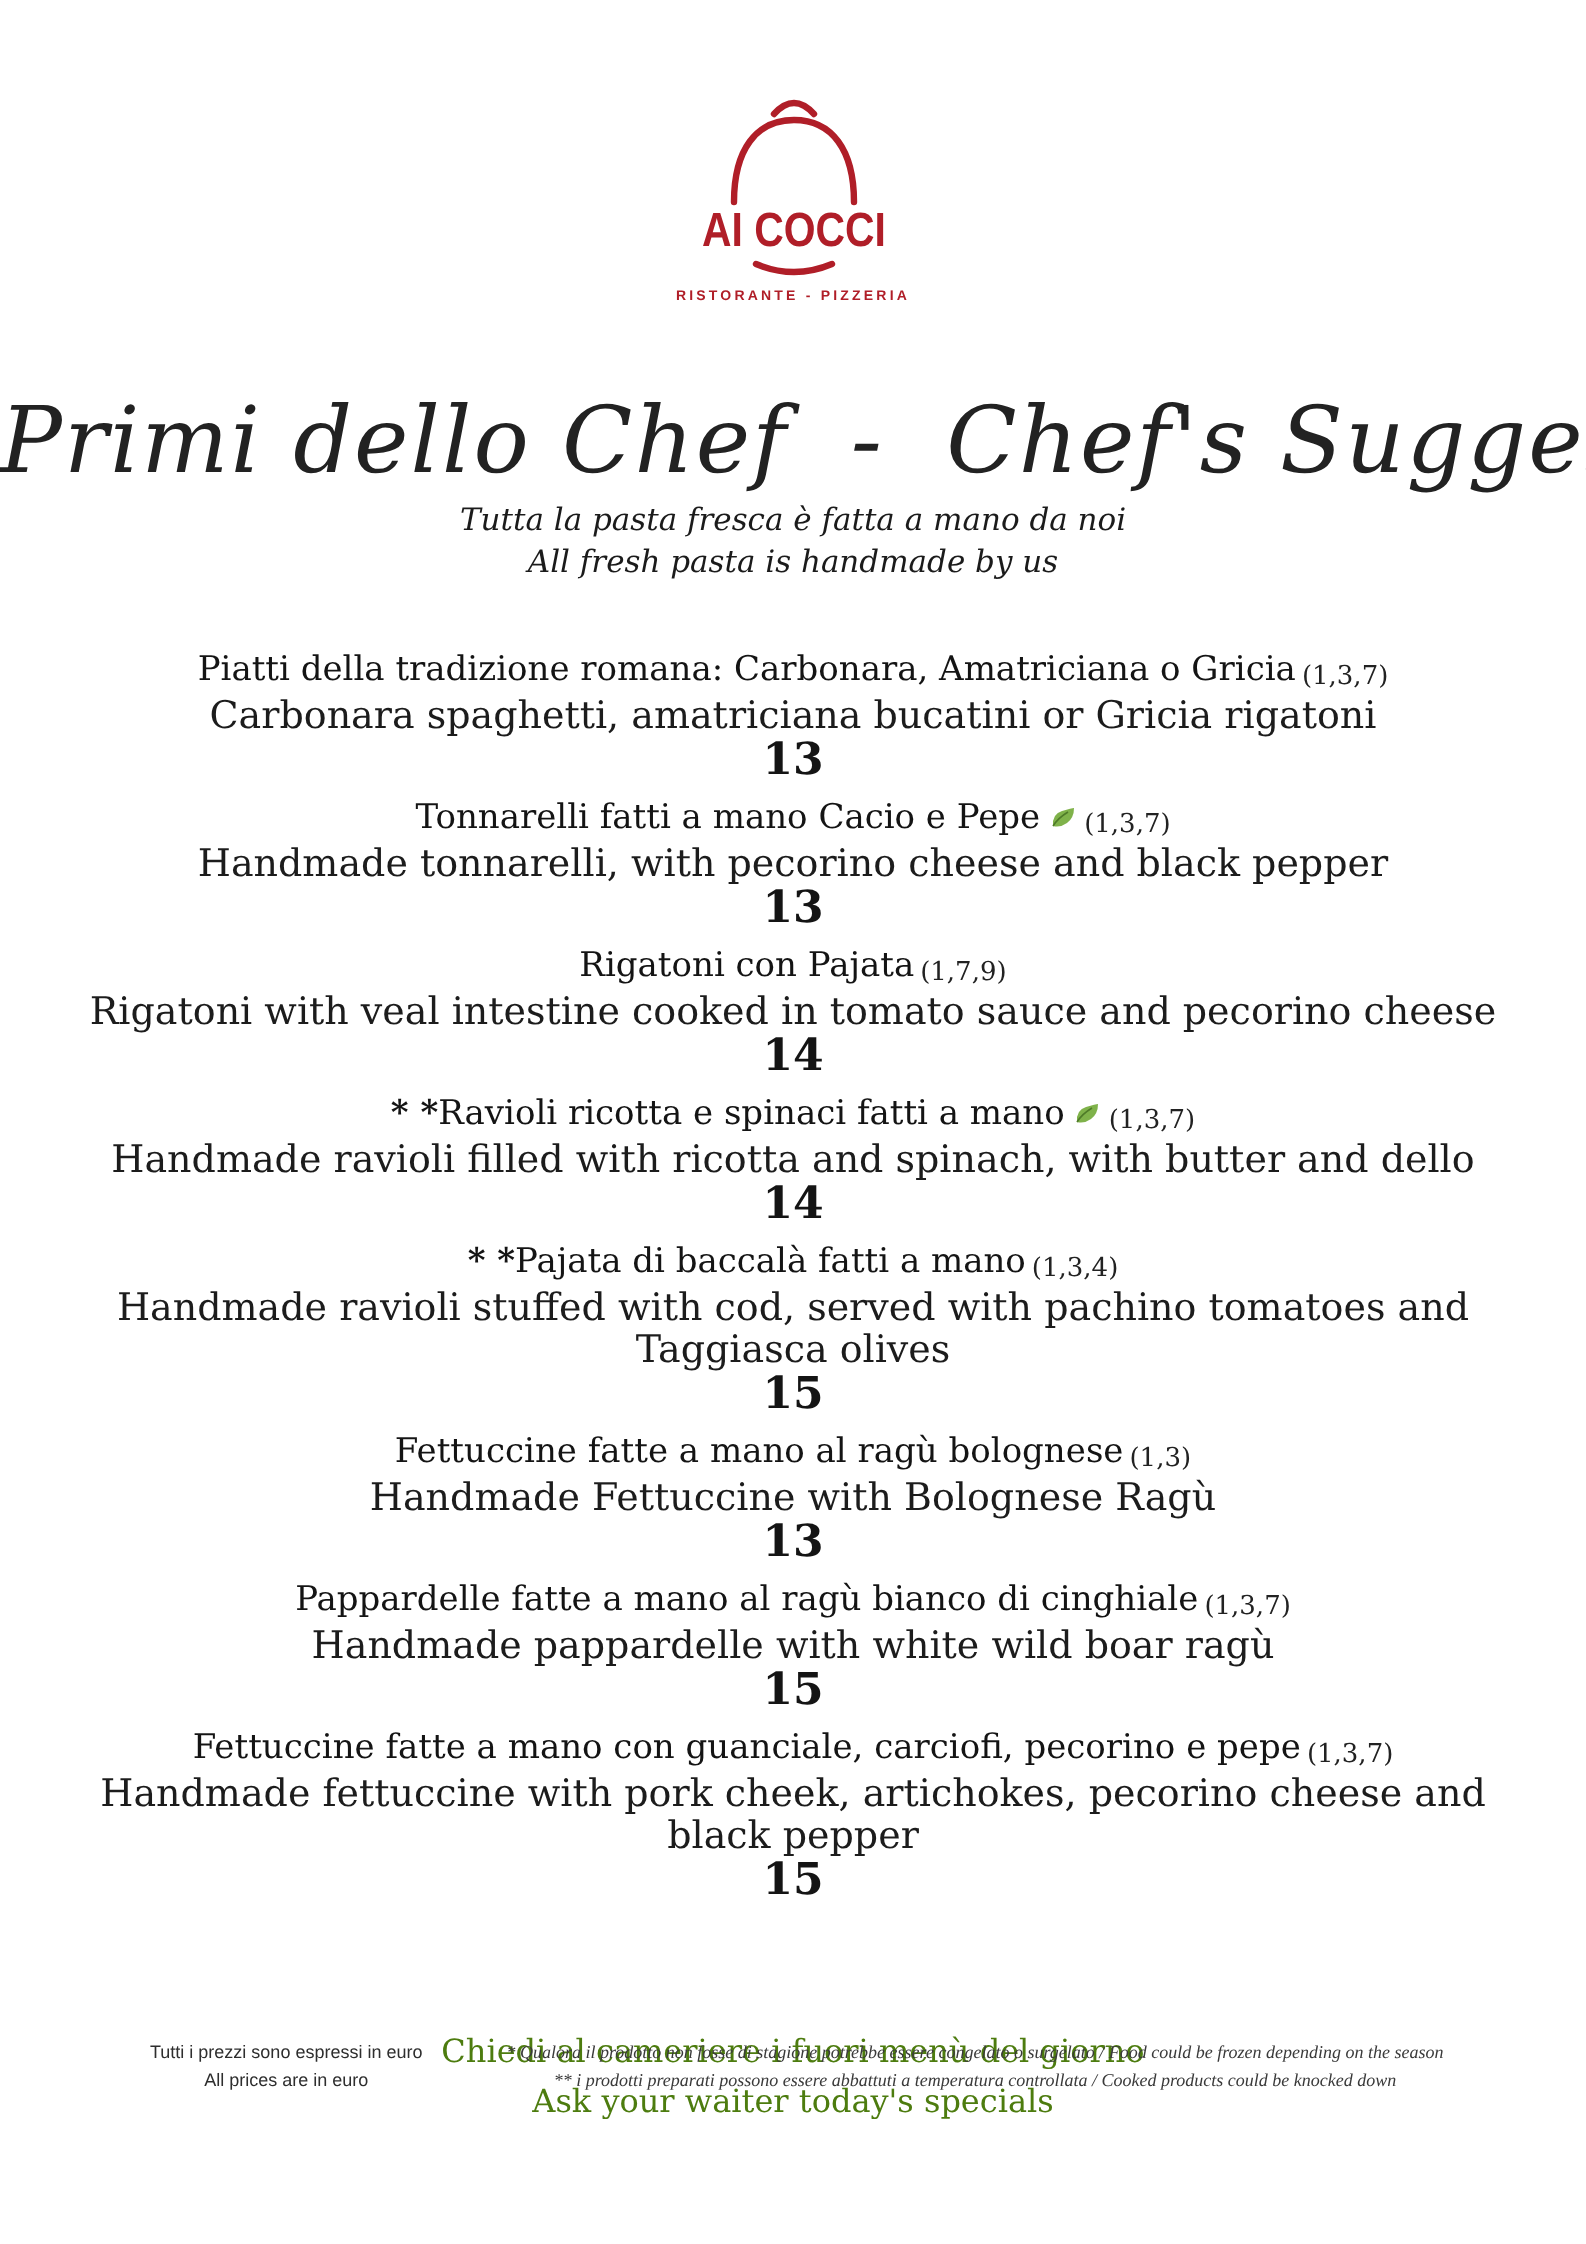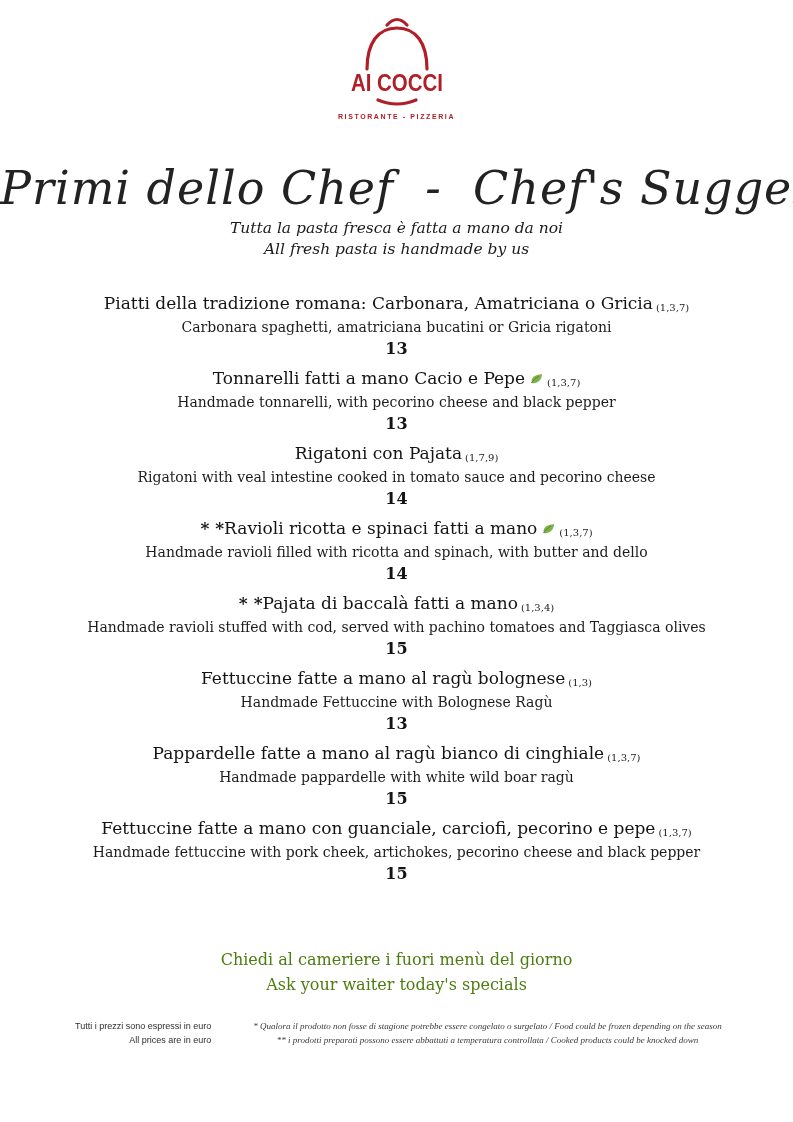--- a/index.html
+++ b/index.html
@@ -7,21 +7,21 @@
   body {
     width:793px; height:1122px;
     font-family:"DejaVu Serif", serif;
     color:#1b1b1b;
     position:relative;
     overflow:hidden;
   }
   .page { width:100%; height:100%; position:relative; text-align:center; }
 
   
-  .logo-wrap { padding-top:12px; }
+  .logo-wrap { padding-top:44px; }
   .logo-svg { display:block; margin:0 auto; }
   .logo-tagline {
     font-family:"Liberation Sans", sans-serif;
     font-size:7px; font-weight:bold;
     letter-spacing:1.6px;
     color:#B01E28;
     margin-top:4px;
   }
 
   
@@ -44,48 +44,48 @@
     color:#1b1b1b;
   }
 
   
   .menu { margin-top:32px; }
   .menu-item { margin-bottom:7px; padding:0 40px; }
   .item-title { font-size:17px; line-height:22px; color:#141414; }
   .item-title .prefix { font-weight:bold; }
   .item-title .bold { font-weight:normal; }
   .allergens {
-    font-size:10px;
+    font-size:13px;
     position:relative; top:2px;
     margin-left:3px;
     color:#222;
   }
   .leaf { display:inline-block; margin-left:5px; margin-right:1px; vertical-align:-1px; }
-  .item-desc { font-size:14px; line-height:21px; color:#1c1c1c; }
-  .item-price { font-size:16px; font-weight:bold; line-height:22px; color:#141414; }
+  .item-desc { font-size:19px; line-height:21px; color:#1c1c1c; }
+  .item-price { font-size:22px; font-weight:bold; line-height:22px; color:#141414; }
 
   .closing-note {
     margin-top:62px;
     font-size:16px;
     line-height:25px;
     color:#4d7c0f;
   }
 
   
   .footer {
     position:absolute;
     top:1020px; left:0; right:0;
     display:flex;
     justify-content:space-between;
     padding:0 68px 0 75px;
     font-family:"Liberation Sans", sans-serif;
     font-size:9px;
     color:#2e2e2e;
   }
-  .footer-left { text-align:right; line-height:1.5; }
+  .footer-left { text-align:center; line-height:1.5; }
   .footer-right { font-style:italic; text-align:center; width:475px; line-height:1.5; color:#3a3a3a;font-family:Liberation Serif, serif; }
 </style>
 </head>
 <body>
 
 <div class="page">
 
   <header class="logo-wrap">
     <svg class="logo-svg" width="100" height="97" viewBox="0 0 100 97">
       <g fill="none" stroke="#B01E28" stroke-width="3.2" stroke-linecap="round">

